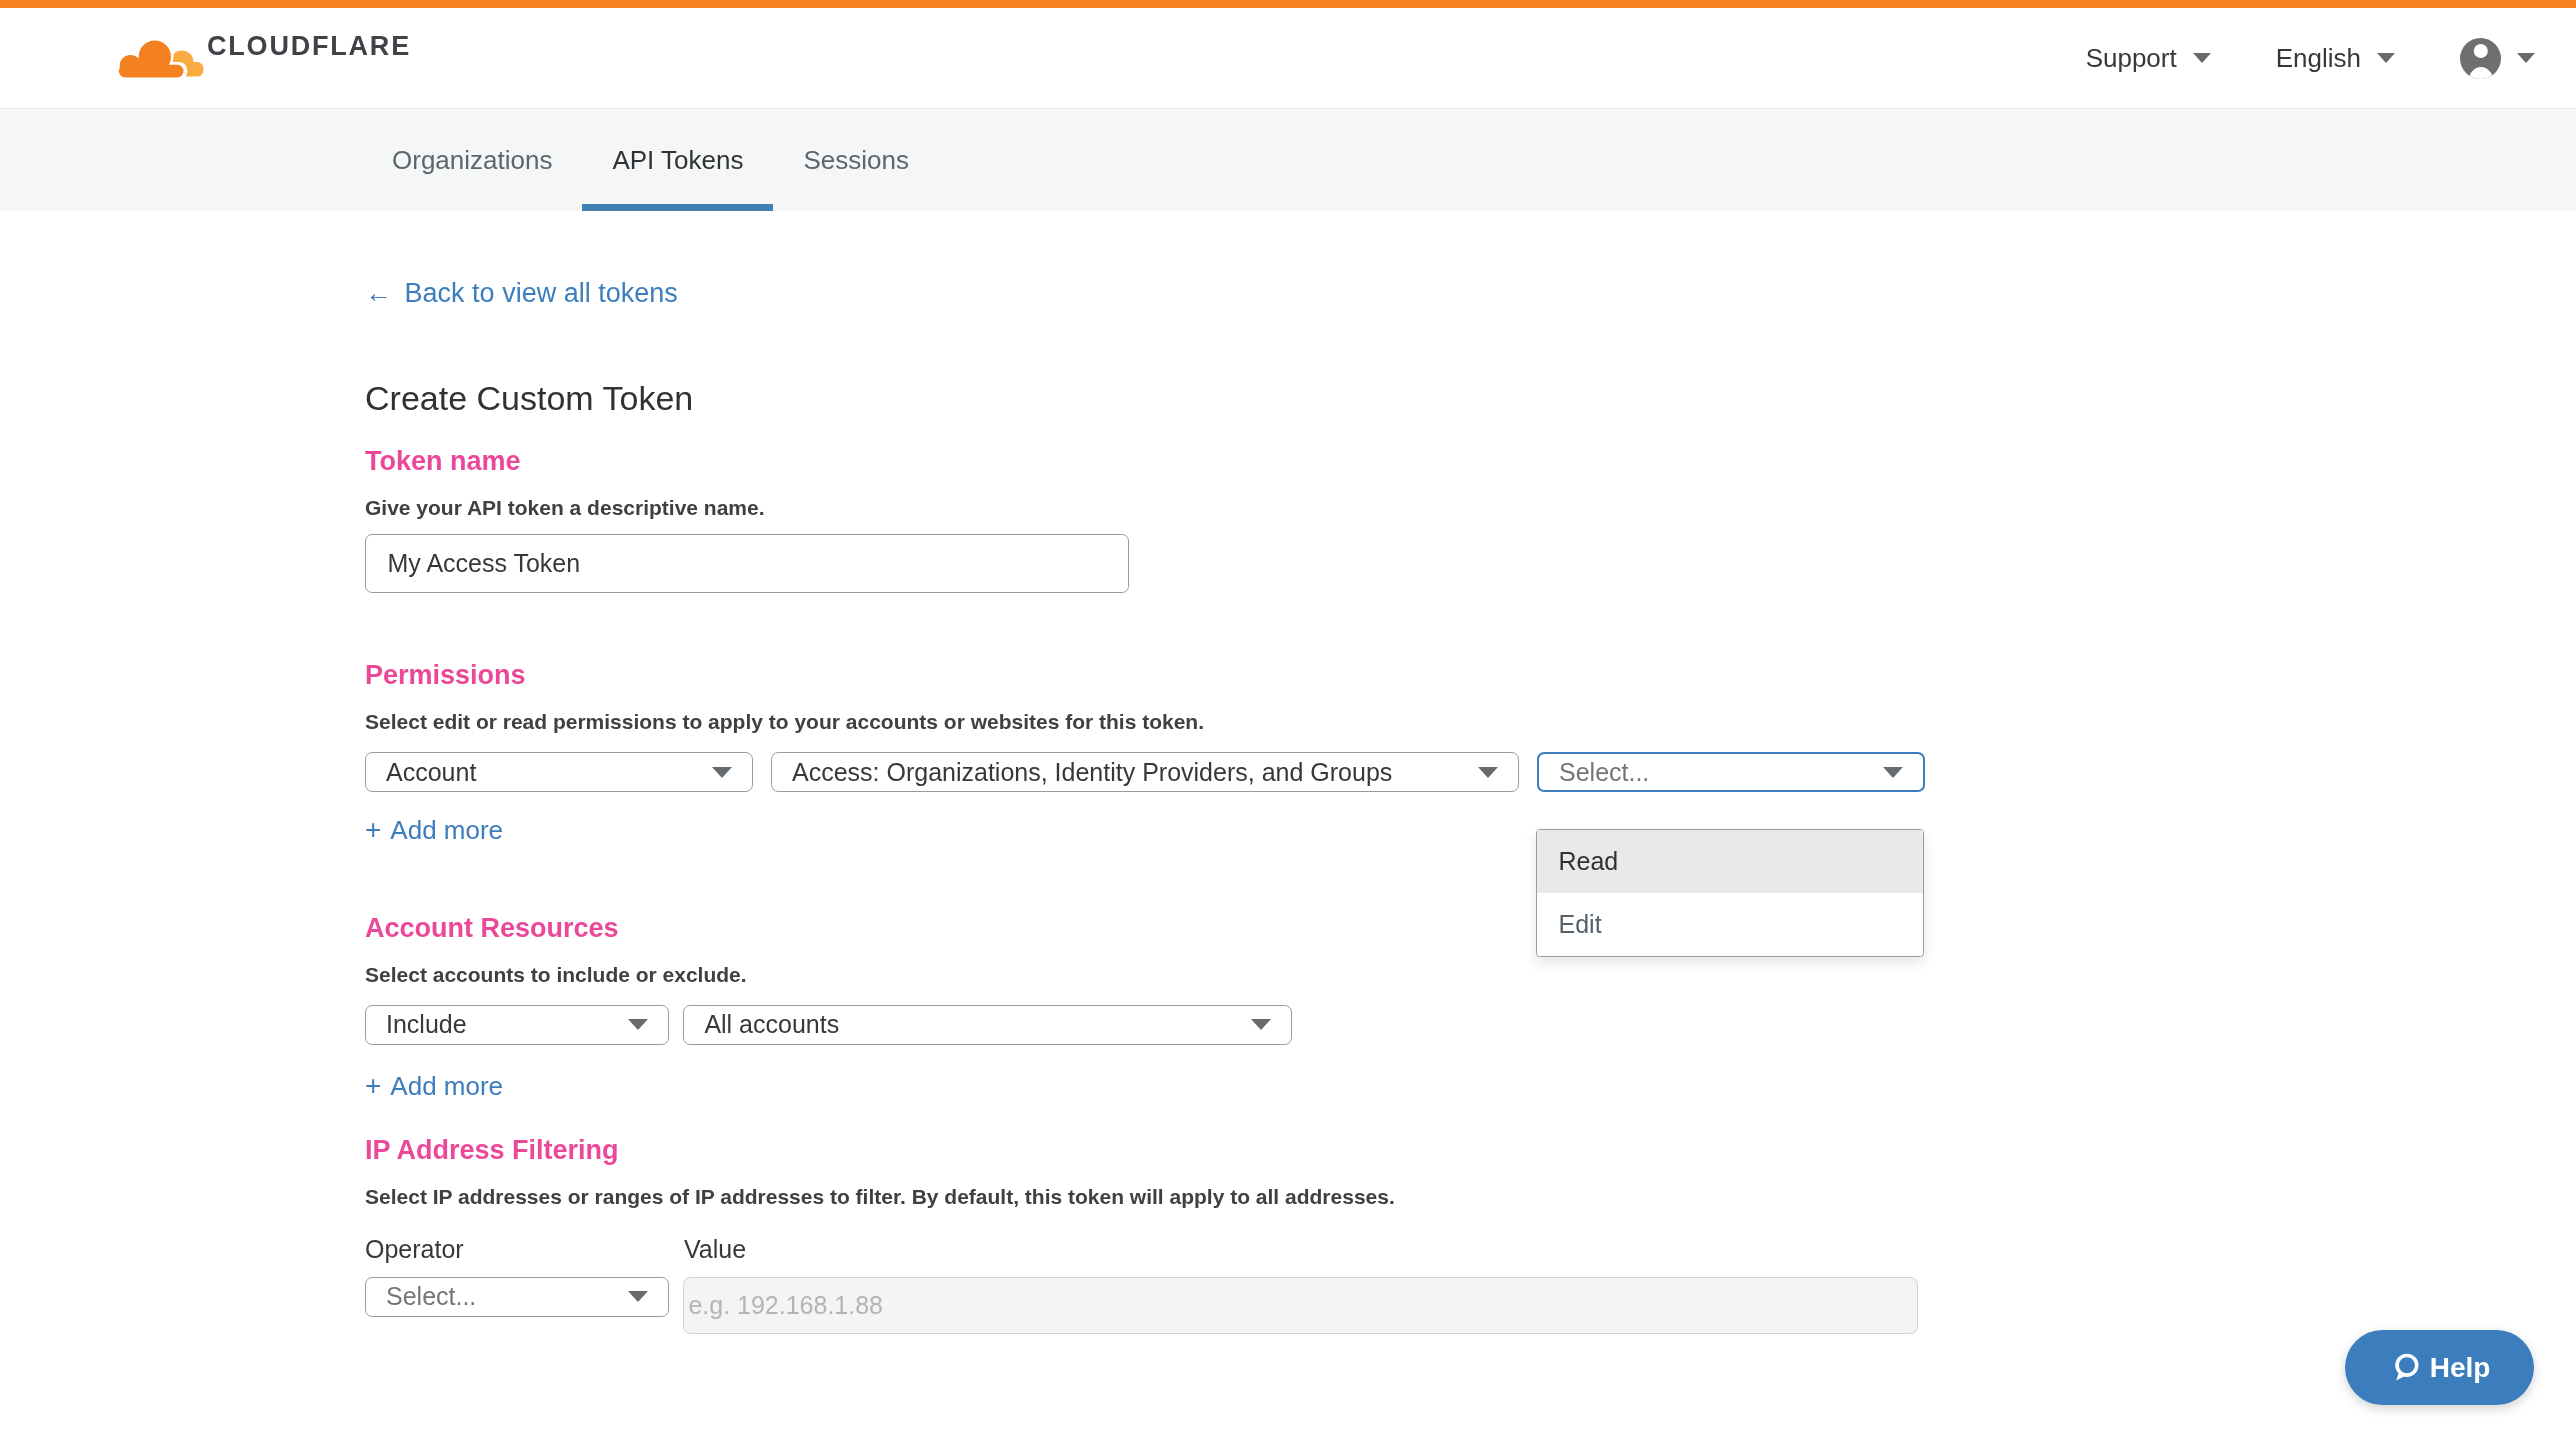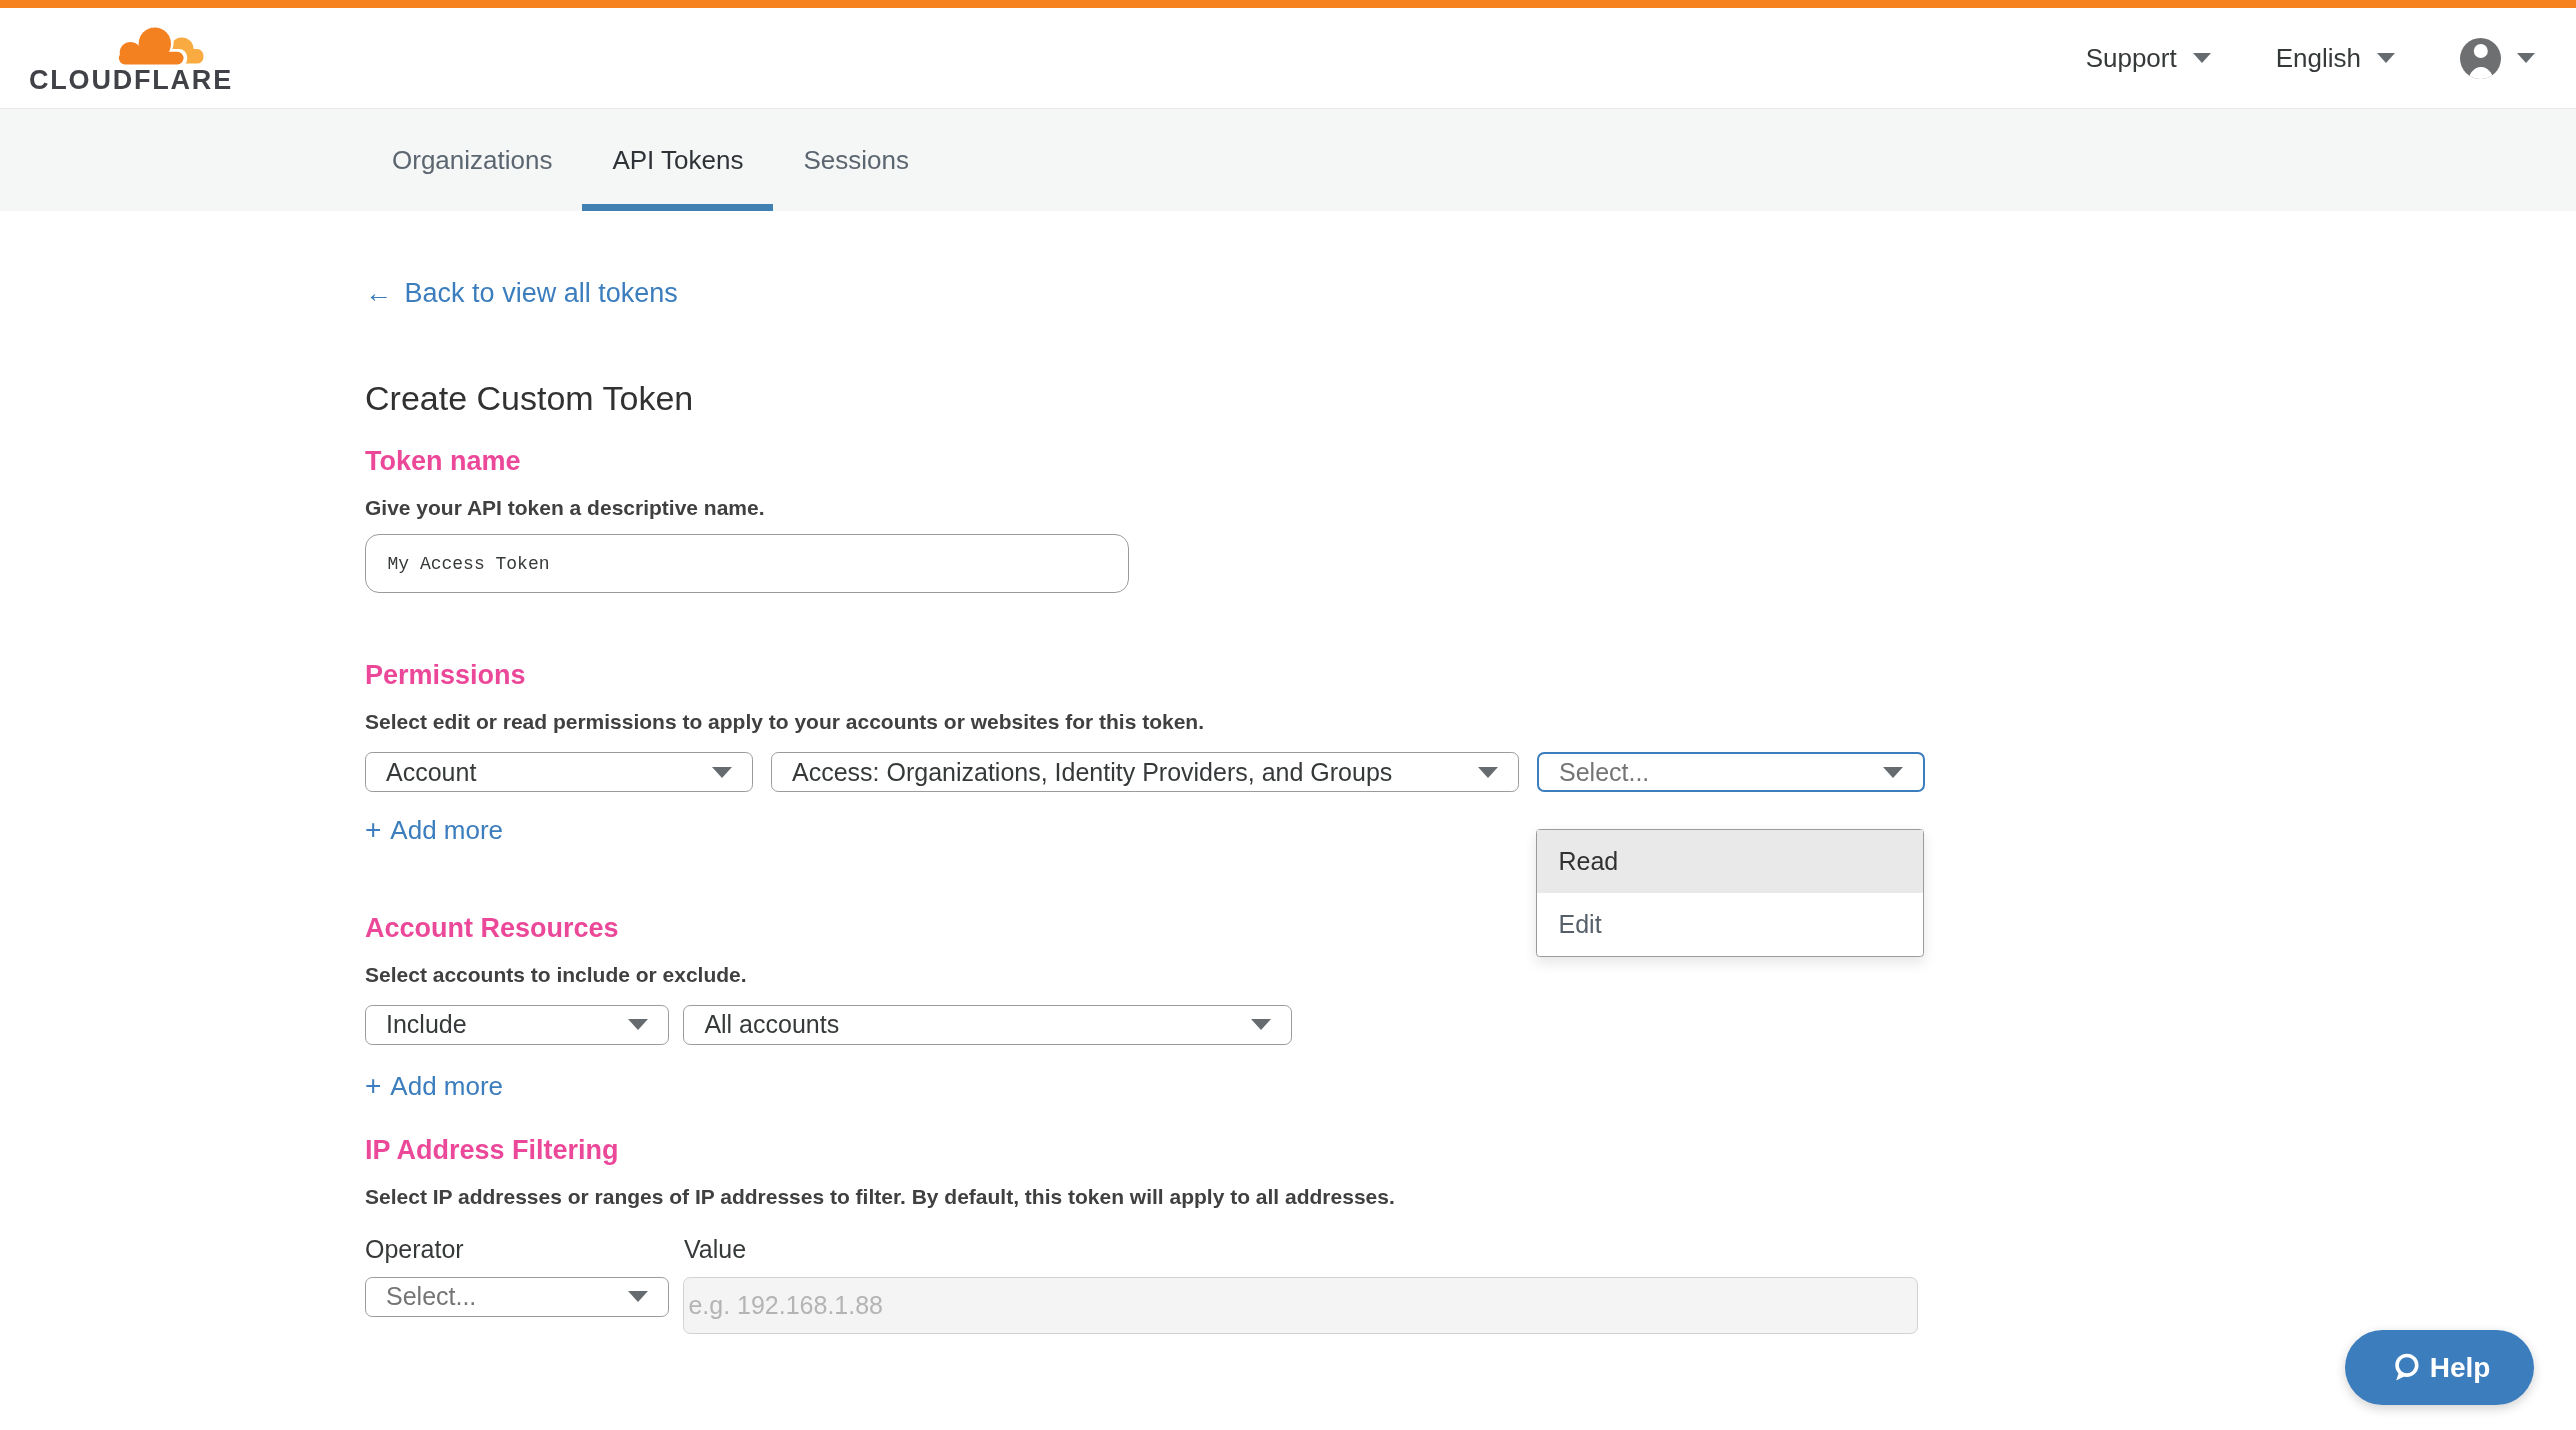--- a/index.html
+++ b/index.html
@@ -11,21 +11,21 @@
   }
   
   .top-accent { height: 8px; background: #f6821f; }
 
   
   .header {
     height: 101px; background: #fff; border-bottom: 0.9px solid #e8e8e8;
     display: flex; align-items: center; justify-content: space-between;
     padding: 0 41px 0 29px;
   }
-  .logo { display: flex; flex-direction: column; align-items: flex-start; cursor: pointer; }
+  .logo { display: flex; align-items: flex-start; cursor: pointer; }
   .logo svg { margin-left: 79px; display: block; }
   .wordmark {
     font-size: 27px; font-weight: 700; letter-spacing: 1.8px;
     color: #404247; line-height: 27px; margin-top: -1.8px;
   }
   .header-nav { display: flex; align-items: center; gap: 65px; }
   .nav-item { display: flex; align-items: center; gap: 16px; font-size: 26px; color: #36393a; cursor: pointer; }
   .caret {
     width: 0; height: 0;
     border-left: 10px solid transparent; border-right: 10px solid transparent;
@@ -51,22 +51,22 @@
   h1.page-title { margin: 70px 0 0 0; font-size: 34px; line-height: 39px; font-weight: 500; color: #313131; }
   .sec-h { font-size: 27px; line-height: 32px; font-weight: 600; color: #ec4899; }
   .sec-h.mt-token { margin-top: 27px; }
   .sec-h.mt-perm  { margin-top: 66px; }
   .sec-h.mt-ar    { margin-top: 66px; }
   .sec-h.mt-ip    { margin-top: 32px; }
   .desc { margin-top: 16px; font-size: 21px; line-height: 30.5px; color: #404040; font-weight: bold; }
 
   .text-input {
     margin-top: 10.8px; width: 764px; height: 59px;
-    border: 1.8px solid #9b9b9b; border-radius: 14px;
-    font-family: Liberation Mono, monospace; font-size: 18px; color: #36393a;
+    border: 1.8px solid #9b9b9b; border-radius: 7px;
+    font-family: Liberation Sans, sans-serif; font-size: 25px; color: #36393a;
     padding: 0 21.5px; background: #fff; outline: none; display: block;
   }
 
   .controls-row { display: flex; margin-top: 14.4px; position: relative; }
   .select {
     height: 40px; border: 1.8px solid #9b9b9b; border-radius: 7.2px; background: #fff;
     display: flex; align-items: center; justify-content: space-between;
     padding: 0 20px; font-size: 25px; color: #36393a; cursor: pointer;
   }
   .select.focused { border: 2.7px solid #3b7dbd; }

